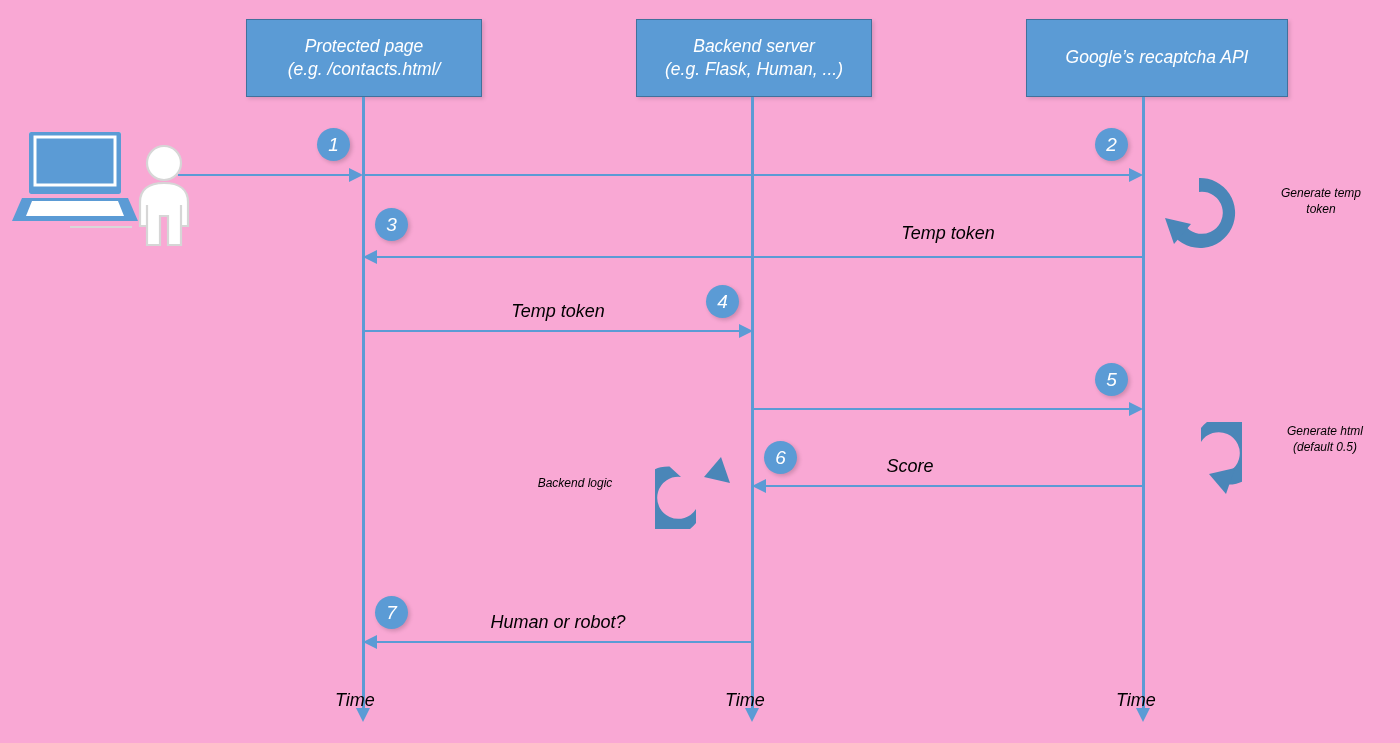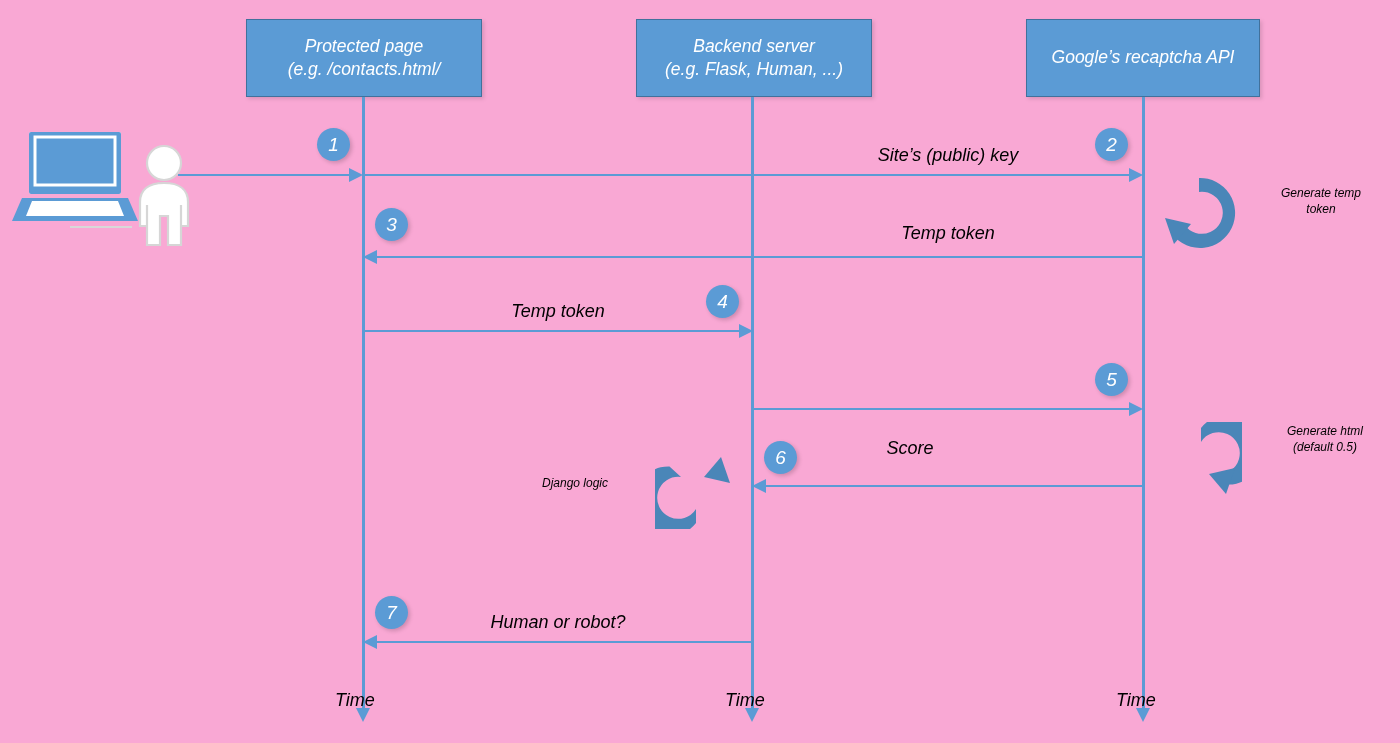--- a/index.html
+++ b/index.html
@@ -157,60 +157,59 @@
     </div>
   </div>
 
   <div class="actor-box" style="left:636px; top:19px; width:236px; height:78px;">
     <div>
       <span>Backend server</span>
       <span class="line2">(e.g. Flask, Human, ...)</span>
     </div>
   </div>
 
-  <div class="actor-box" style="left:1026px; top:19px; width:234px; height:78px;">
+  <div class="actor-box" style="left:1026px; top:19px; width:262px; height:78px;">
     <div>
       <span>Google’s recaptcha API</span>
     </div>
   </div>
 
   <div class="lifeline" style="left:362px; top:97px; height:613px;"></div>
   <div class="lifeline" style="left:751px; top:97px; height:613px;"></div>
   <div class="lifeline" style="left:1142px; top:97px; height:613px;"></div>
 
   <div class="arrowhead down" style="left:356px; top:708px;"></div>
   <div class="arrowhead down" style="left:745px; top:708px;"></div>
   <div class="arrowhead down" style="left:1136px; top:708px;"></div>
 
   <div class="msg-line" style="left:178px; top:174px; width:172px;"></div>
   <div class="arrowhead right" style="left:349px; top:168px;"></div>
   <div class="step-badge" style="left:317px; top:128px;">1</div>
 
   <div class="msg-line" style="left:363px; top:174px; width:768px;"></div>
   <div class="arrowhead right" style="left:1129px; top:168px;"></div>
-  <div class="msg-label" style="left:753px; top:144px; width:390px;">Site’s (public) key</div>
   <div class="step-badge" style="left:1095px; top:128px;">2</div>
 
   <div class="msg-line" style="left:375px; top:256px; width:768px;"></div>
   <div class="arrowhead left" style="left:363px; top:250px;"></div>
   <div class="msg-label" style="left:753px; top:222px; width:390px;">Temp token</div>
   <div class="step-badge" style="left:375px; top:208px;">3</div>
 
   <div class="msg-line" style="left:363px; top:330px; width:378px;"></div>
   <div class="arrowhead right" style="left:739px; top:324px;"></div>
   <div class="msg-label" style="left:363px; top:300px; width:390px;">Temp token</div>
   <div class="step-badge" style="left:706px; top:285px;">4</div>
 
   <div class="msg-line" style="left:752px; top:408px; width:379px;"></div>
   <div class="arrowhead right" style="left:1129px; top:402px;"></div>
   <div class="step-badge" style="left:1095px; top:363px;">5</div>
 
   <div class="msg-line" style="left:764px; top:485px; width:379px;"></div>
   <div class="arrowhead left" style="left:752px; top:479px;"></div>
-  <div class="msg-label" style="left:752px; top:437px; width:316px;">Score</div>
+  <div class="msg-label" style="left:752px; top:455px; width:316px;">Score</div>
   <div class="step-badge" style="left:764px; top:441px;">6</div>
 
   <div class="msg-line" style="left:375px; top:641px; width:377px;"></div>
   <div class="arrowhead left" style="left:363px; top:635px;"></div>
   <div class="msg-label" style="left:363px; top:611px; width:390px;">Human or robot?</div>
   <div class="step-badge" style="left:375px; top:596px;">7</div>
 
   <svg class="loop-icon" style="left:1158px; top:172px;" width="82" height="82" viewBox="0 0 82 82">
     <g fill="#4A86B8">
       <path d="M41 6 A35 35 0 1 1 14.5 62.5 L26 52
@@ -236,20 +235,20 @@
   </div>
 
   <svg class="loop-icon" style="left:655px; top:447px;" width="82" height="82" viewBox="0 0 82 82">
     <g fill="#4A86B8">
       <path d="M41 76 A35 35 0 1 1 14.5 19.5 L26 30
                A21 21 0 1 0 41 62 Z"></path>
       <path d="M75 36 L49 30 L66 10 Z"></path>
     </g>
   </svg>
   <div class="annot" style="left:500px; top:476px; width:150px;">
-    <span>Django logic</span>
+    <span>Backend logic</span>
   </div>
 
   <div class="time-label" style="left:298px; top:690px;">Time</div>
   <div class="time-label" style="left:688px; top:690px;">Time</div>
   <div class="time-label" style="left:1079px; top:690px;">Time</div>
 
 </div>
 
 </body></html>

